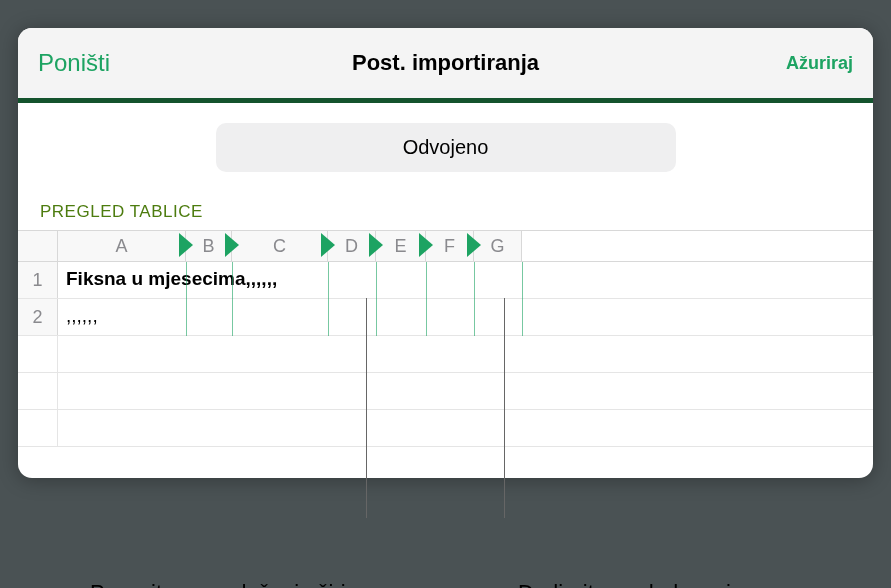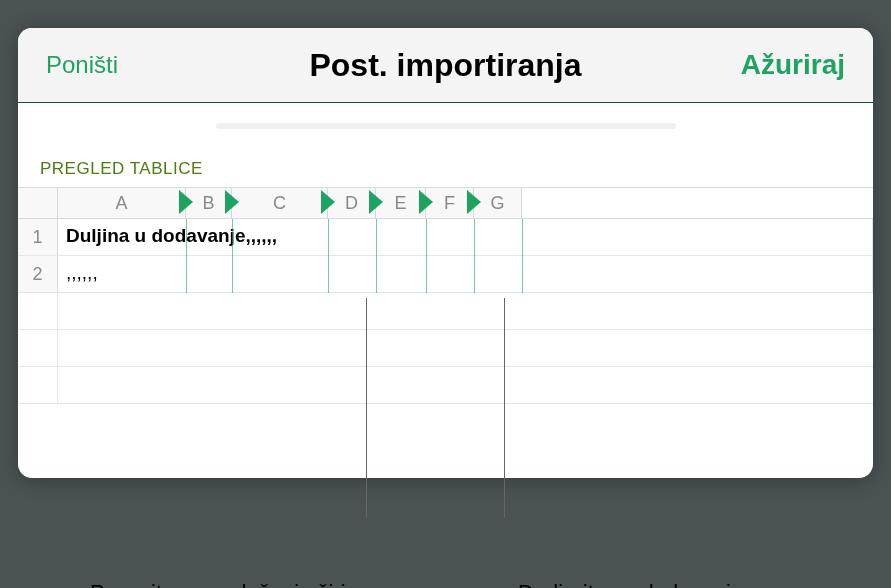--- a/index.html
+++ b/index.html
@@ -21,44 +21,44 @@
       left: 18px;
       right: 18px;
       bottom: 110px;
       background: #fff;
       border-radius: 14px;
       overflow: hidden;
       box-shadow: 0 2px 20px rgba(0,0,0,0.3);
     }
     .header {
       background: #f4f4f4;
-      border-bottom: 1px solid #14532d;
+      border-bottom: 5px solid #14532d;
       height: 75px;
       display: flex;
       align-items: center;
       justify-content: space-between;
-      padding: 0 28px;
+      padding: 0 20px;
     }
     .header-left {
       color: #1da362;
       font-size: 24px;
       font-weight: 400;
       cursor: pointer;
     }
     .header-title {
       color: #000;
-      font-size: 32px;
+      font-size: 22px;
       font-weight: 600;
       position: absolute;
       left: 50%;
       transform: translateX(-50%);
     }
     .header-right {
       color: #1da362;
-      font-size: 28px;
+      font-size: 18px;
       font-weight: 600;
       cursor: pointer;
     }
     .segmented-container {
       display: flex;
       justify-content: center;
       padding: 20px 0;
       background: #fff;
     }
     .segmented {
@@ -222,40 +222,41 @@
 
 <div class="modal">
   <div class="header">
     <div class="header-left">Poništi</div>
     <div class="header-title">Post. importiranja</div>
     <div class="header-right">Ažuriraj</div>
   </div>
 
   <div class="segmented-container">
     <div class="segmented">
+      <div class="segment">Odvojeno</div>
     </div>
   </div>
 
   <div class="section-label">PREGLED TABLICE</div>
 
   <div class="table-area">
     <div class="col-headers">
       <div class="row-num-spacer"></div>
     <div class="col-header" style="width: 128px;">A</div>
         <div class="col-header" style="width: 46px;">B<div class="col-marker"></div></div>
         <div class="col-header" style="width: 96px;">C<div class="col-marker"></div></div>
         <div class="col-header" style="width: 48px;">D<div class="col-marker"></div></div>
         <div class="col-header" style="width: 50px;">E<div class="col-marker"></div></div>
         <div class="col-header" style="width: 48px;">F<div class="col-marker"></div></div>
         <div class="col-header" style="width: 48px;">G<div class="col-marker"></div></div>
       </div>
 
     <div class="data-row">
       <div class="row-num">1</div>
-      <div class="data-cell" style="flex:1;font-weight:600;">Duljina u dodavanje,,,,,,</div>
+      <div class="data-cell" style="flex:1;font-weight:600;">Fiksna u mjesecima,,,,,,</div>
     </div>
     <div class="data-row">
       <div class="row-num">2</div>
       <div class="data-cell" style="flex:1;">,,,,,,</div>
     </div>
     <div class="empty-row">
       <div class="row-num"></div>
     </div>
     <div class="empty-row">
       <div class="row-num"></div>

